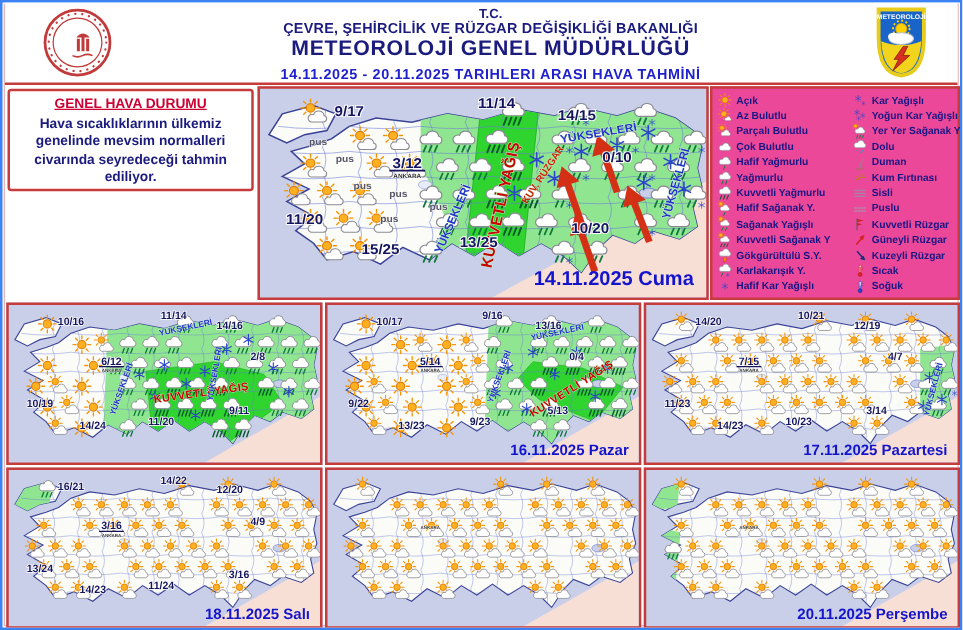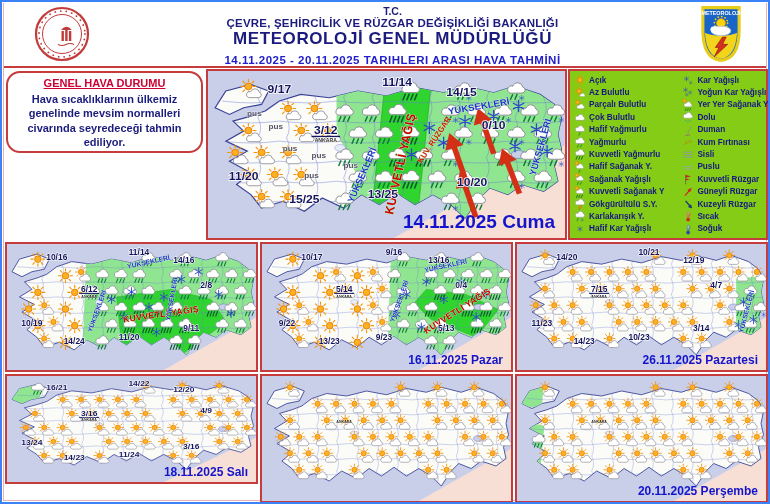--- a/index.html
+++ b/index.html
@@ -7,39 +7,39 @@
   .page::after{content:"";position:absolute;inset:1px;border:1px solid #eab3b3;pointer-events:none;}
   .header{position:absolute;left:2px;top:0px;width:762px;height:64px;background:#fff;border-bottom:2px solid #c63b3b;z-index:2;}
   .htxt{position:absolute;left:110px;right:95px;top:3px;text-align:center;color:#1b1b7e;font-weight:bold;}
   .h1{font-size:10.5px;}
   .h2{font-size:11.5px;letter-spacing:.2px;}
   .h3{font-size:17px;margin-bottom:5px;letter-spacing:.6px;}
   .hdate{font-size:11.5px;color:#2020cc;letter-spacing:.5px;}
   .minlogo{position:absolute;left:30px;top:4px;width:56px;height:56px;}
   .shield{position:absolute;right:24px;top:3px;width:42px;height:58px;}
   .shield-txt{font-size:5.2px;fill:#fff;text-anchor:middle;font-weight:bold;}
-  .infobox{position:absolute;left:4px;top:69px;width:197px;height:82px;border:2px solid #c63b3b;border-radius:14px;background:#fff;text-align:center;padding:4px 2px;box-sizing:border-box;z-index:1;}
+  .infobox{position:absolute;left:4px;top:69px;width:197px;height:82px;border:2px solid #c63b3b;border-radius:3px;background:#fff;text-align:center;padding:4px 2px;box-sizing:border-box;z-index:1;}
   .ib-title{color:#cc0033;font-size:11px;font-weight:bold;text-decoration:underline;}
   .ib-body{color:#1b1b7e;font-weight:bold;font-size:11px;line-height:1.3;margin-top:3px;}
-  .legend{position:absolute;left:566px;top:67px;width:200px;height:171px;border:2px solid #c63b3b;background:#84cc16;display:flex;padding:3px 2px 3px 4px;box-sizing:border-box;gap:18px;z-index:1;}
+  .legend{position:absolute;left:566px;top:67px;width:200px;height:171px;border:2px solid #c63b3b;background:#ec4899;display:flex;padding:3px 2px 3px 4px;box-sizing:border-box;gap:18px;z-index:1;}
   .lcol{flex:1;display:flex;flex-direction:column;justify-content:space-between;}
   .leg-item{display:flex;align-items:center;gap:3px;height:12px;}
   .lic{width:12px;height:12px;flex:none;}
   .leg-label{font-size:8.2px;font-weight:bold;color:#161685;white-space:nowrap;}
   .panel{position:absolute;border:2px solid #c63b3b;background:#c9cfe9;overflow:hidden;box-sizing:border-box;z-index:1;}
   #map0{left:204px;top:67px;width:361px;height:171px;}
   #map1{left:3px;top:240px;width:253px;height:130px;}
   #map2{left:258px;top:240px;width:253px;height:130px;}
   #map3{left:513px;top:240px;width:253px;height:130px;}
-  #map4{left:3px;top:372px;width:253px;height:110px;}
+  #map4{left:3px;top:372px;width:253px;height:129px;}
   #map5{left:258px;top:372px;width:253px;height:129px;}
   #map6{left:513px;top:372px;width:253px;height:129px;}
   .mapsvg{position:absolute;left:0;top:0;width:100%;height:100%;display:block;}
   .cap{position:absolute;right:8px;bottom:3px;color:#1414cc;font-weight:bold;font-size:12px;}
-  #map0 .cap{font-size:19px;bottom:5px;right:10px;}
+  #map0 .cap{font-size:16px;bottom:5px;right:10px;}
   svg text{font-family:"Liberation Sans","DejaVu Sans",sans-serif;font-weight:bold;}
   .temp{font-size:6.8px;fill:#15155e;stroke:#fff;stroke-width:.9;paint-order:stroke;text-anchor:middle;}
   .ank-cap{font-size:2.9px;fill:#333;stroke:#fff;stroke-width:.3;paint-order:stroke;text-anchor:middle;}
   .an-strong{font-size:7px;fill:#cc0000;stroke:#b8f0b8;stroke-width:.5;paint-order:stroke;text-anchor:middle;letter-spacing:.3px;}
   .an-high{font-size:5.4px;fill:#2233cc;stroke:#d8f5d8;stroke-width:.4;paint-order:stroke;text-anchor:middle;}
   .an-wind{font-size:4.6px;fill:#cc2200;stroke:#cfeccf;stroke-width:.3;paint-order:stroke;text-anchor:middle;}
   .an-pus{font-size:4.6px;fill:#556;stroke:#fff;stroke-width:.4;paint-order:stroke;text-anchor:middle;}
   .rn{stroke:#0c7a38;stroke-width:1.3;stroke-linecap:round;fill:none;}
 </style>
 </head>
@@ -899,21 +899,21 @@
         <g transform="translate(54,77)">
           <text class="temp" y="2">14/23</text>
         </g>
         <g transform="translate(98,74)">
           <text class="temp" y="2">10/23</text>
         </g>
         <g transform="translate(148,67)">
           <text class="temp" y="2">3/14</text>
         </g>
       </svg>
-      <div class="cap">26.11.2025 Pazartesi</div>
+      <div class="cap">17.11.2025 Pazartesi</div>
     </div>
   <div class="panel" id="map4">
       <svg class="mapsvg" viewBox="0 0 200 100" preserveAspectRatio="none">
         <polygon points="126,100 204,56 204,100" fill="#f8dfd5"></polygon>
         <clipPath id="cp4">
           <path d="M32,24 L40,18 L52,14 L68,16 L84,12 L100,15 L116,10 L132,13 L144,9 L160,13 L172,9 L186,14 L194,20 L198,28 L196,38 L198,47 L194,57 L196,66 L188,72 L176,68 L168,74 L158,70 L152,76 L144,88 L136,80 L126,74 L116,80 L106,73 L96,80 L86,74 L76,82 L64,76 L54,84 L42,78 L30,82 L24,74 L16,68 L24,61 L12,54 L22,48 L10,42 L20,36 L14,30 L24,27 Z"></path>
           <path d="M4,22 L10,12 L24,8 L34,12 L30,20 L20,22 L12,26 Z"></path>
         </clipPath>
         <path d="M32,24 L40,18 L52,14 L68,16 L84,12 L100,15 L116,10 L132,13 L144,9 L160,13 L172,9 L186,14 L194,20 L198,28 L196,38 L198,47 L194,57 L196,66 L188,72 L176,68 L168,74 L158,70 L152,76 L144,88 L136,80 L126,74 L116,80 L106,73 L96,80 L86,74 L76,82 L64,76 L54,84 L42,78 L30,82 L24,74 L16,68 L24,61 L12,54 L22,48 L10,42 L20,36 L14,30 L24,27 Z" fill="#fbfbf7" stroke="#3a4396" stroke-width="0.7"></path>
         <path d="M4,22 L10,12 L24,8 L34,12 L30,20 L20,22 L12,26 Z" fill="#fbfbf7" stroke="#3a4396" stroke-width="0.7"></path>

